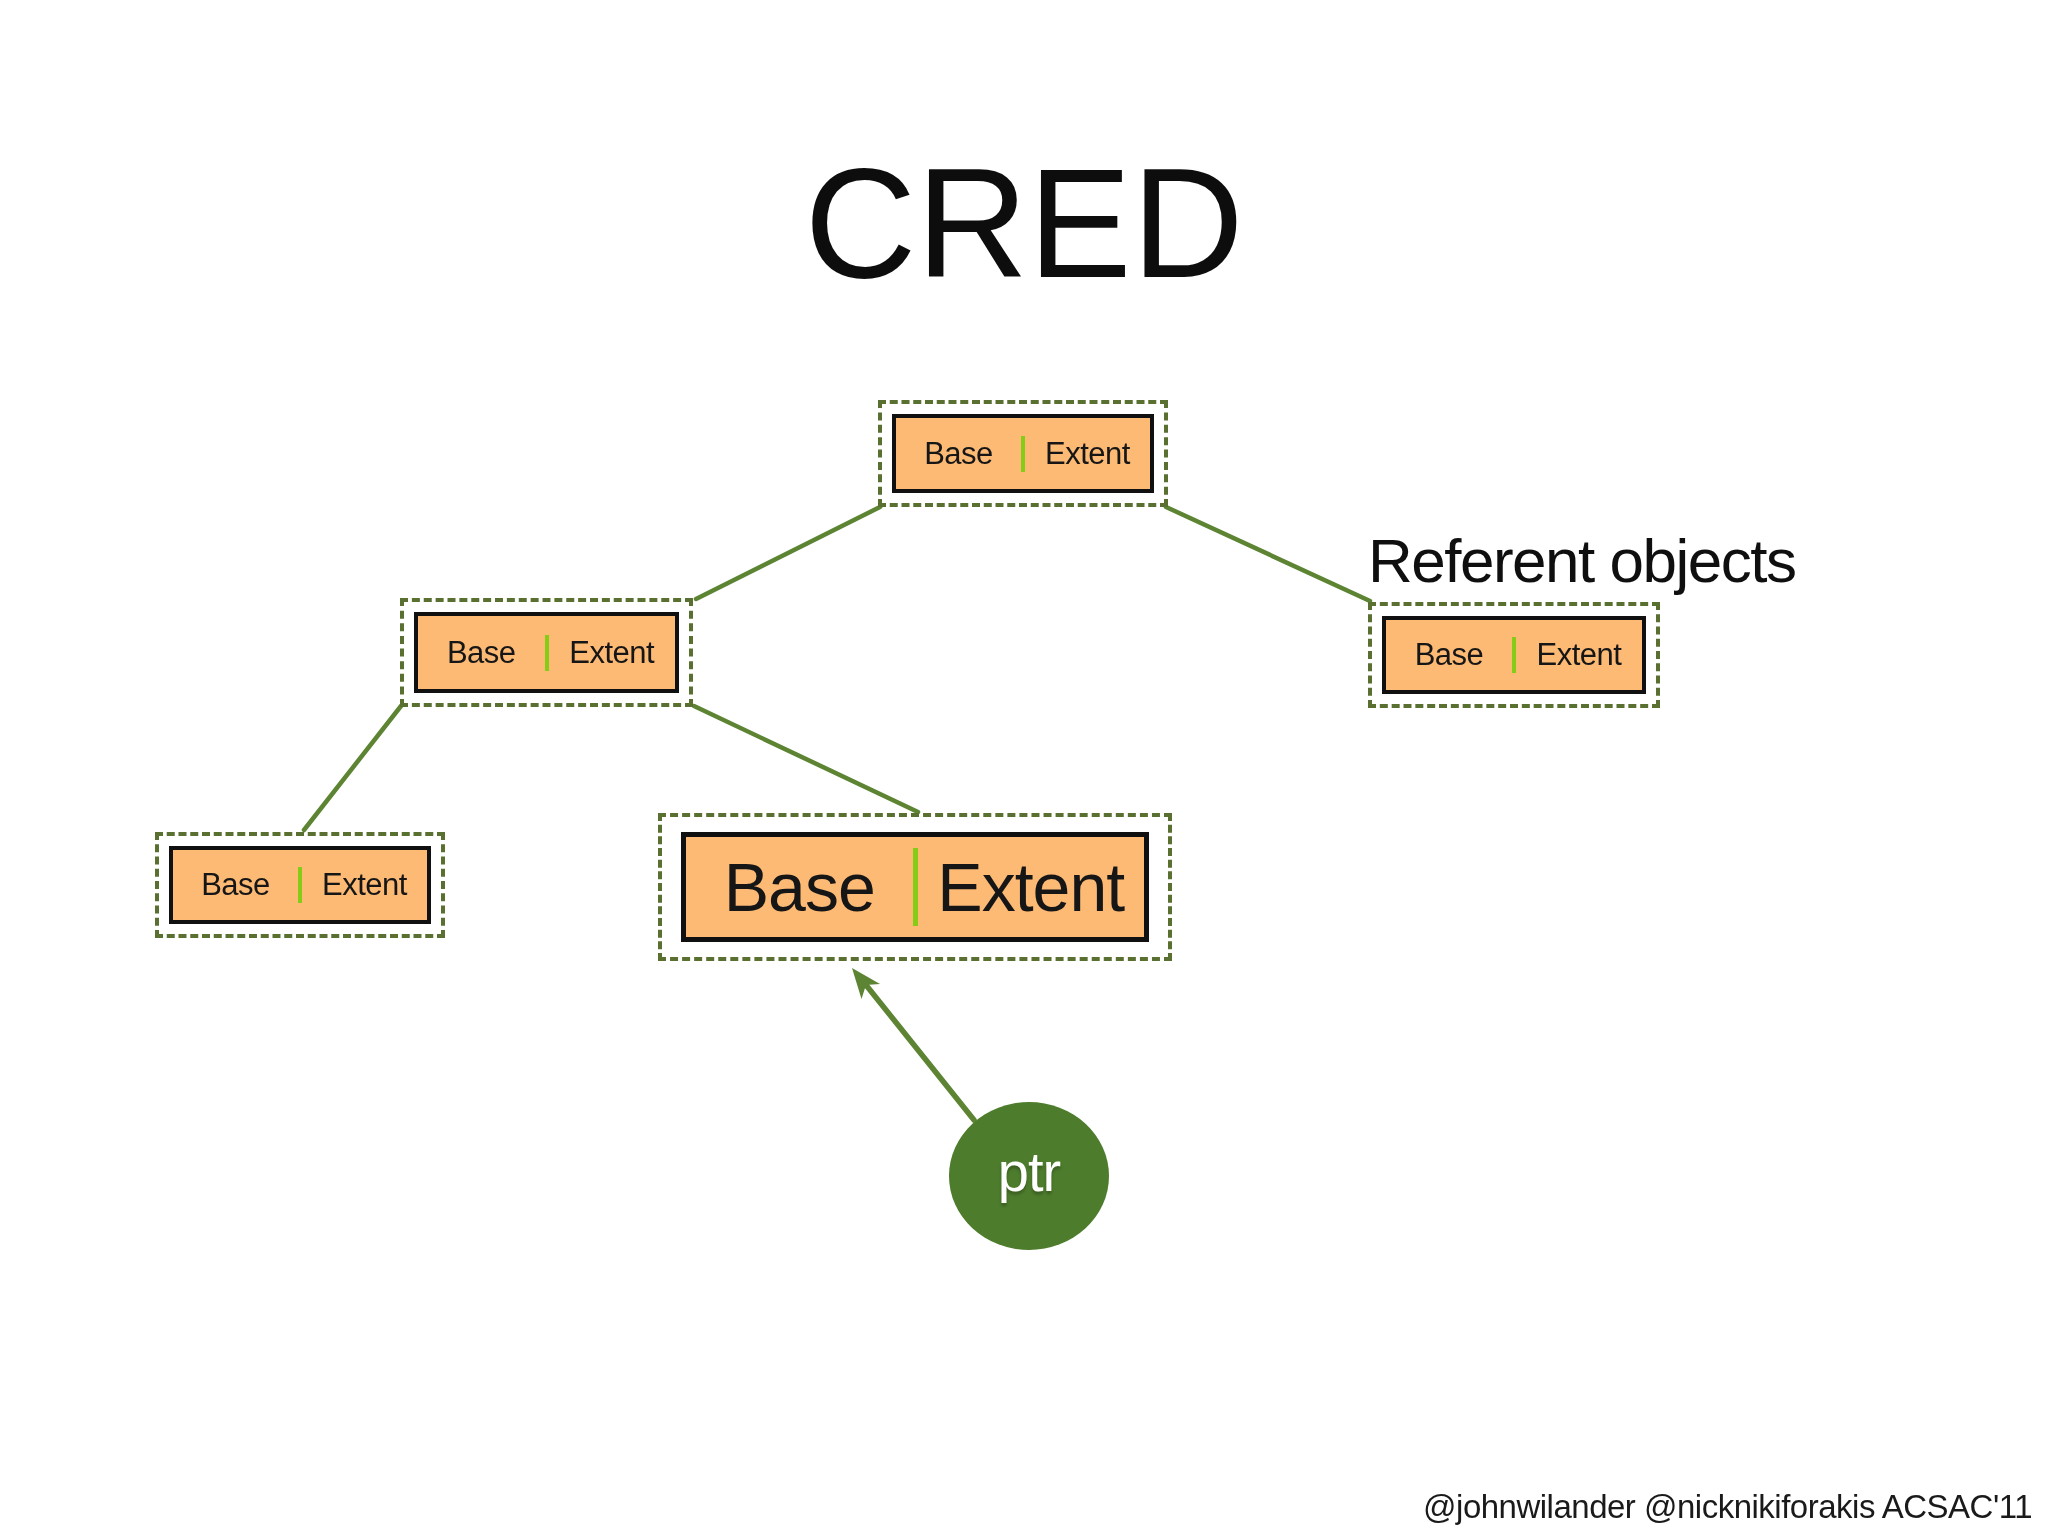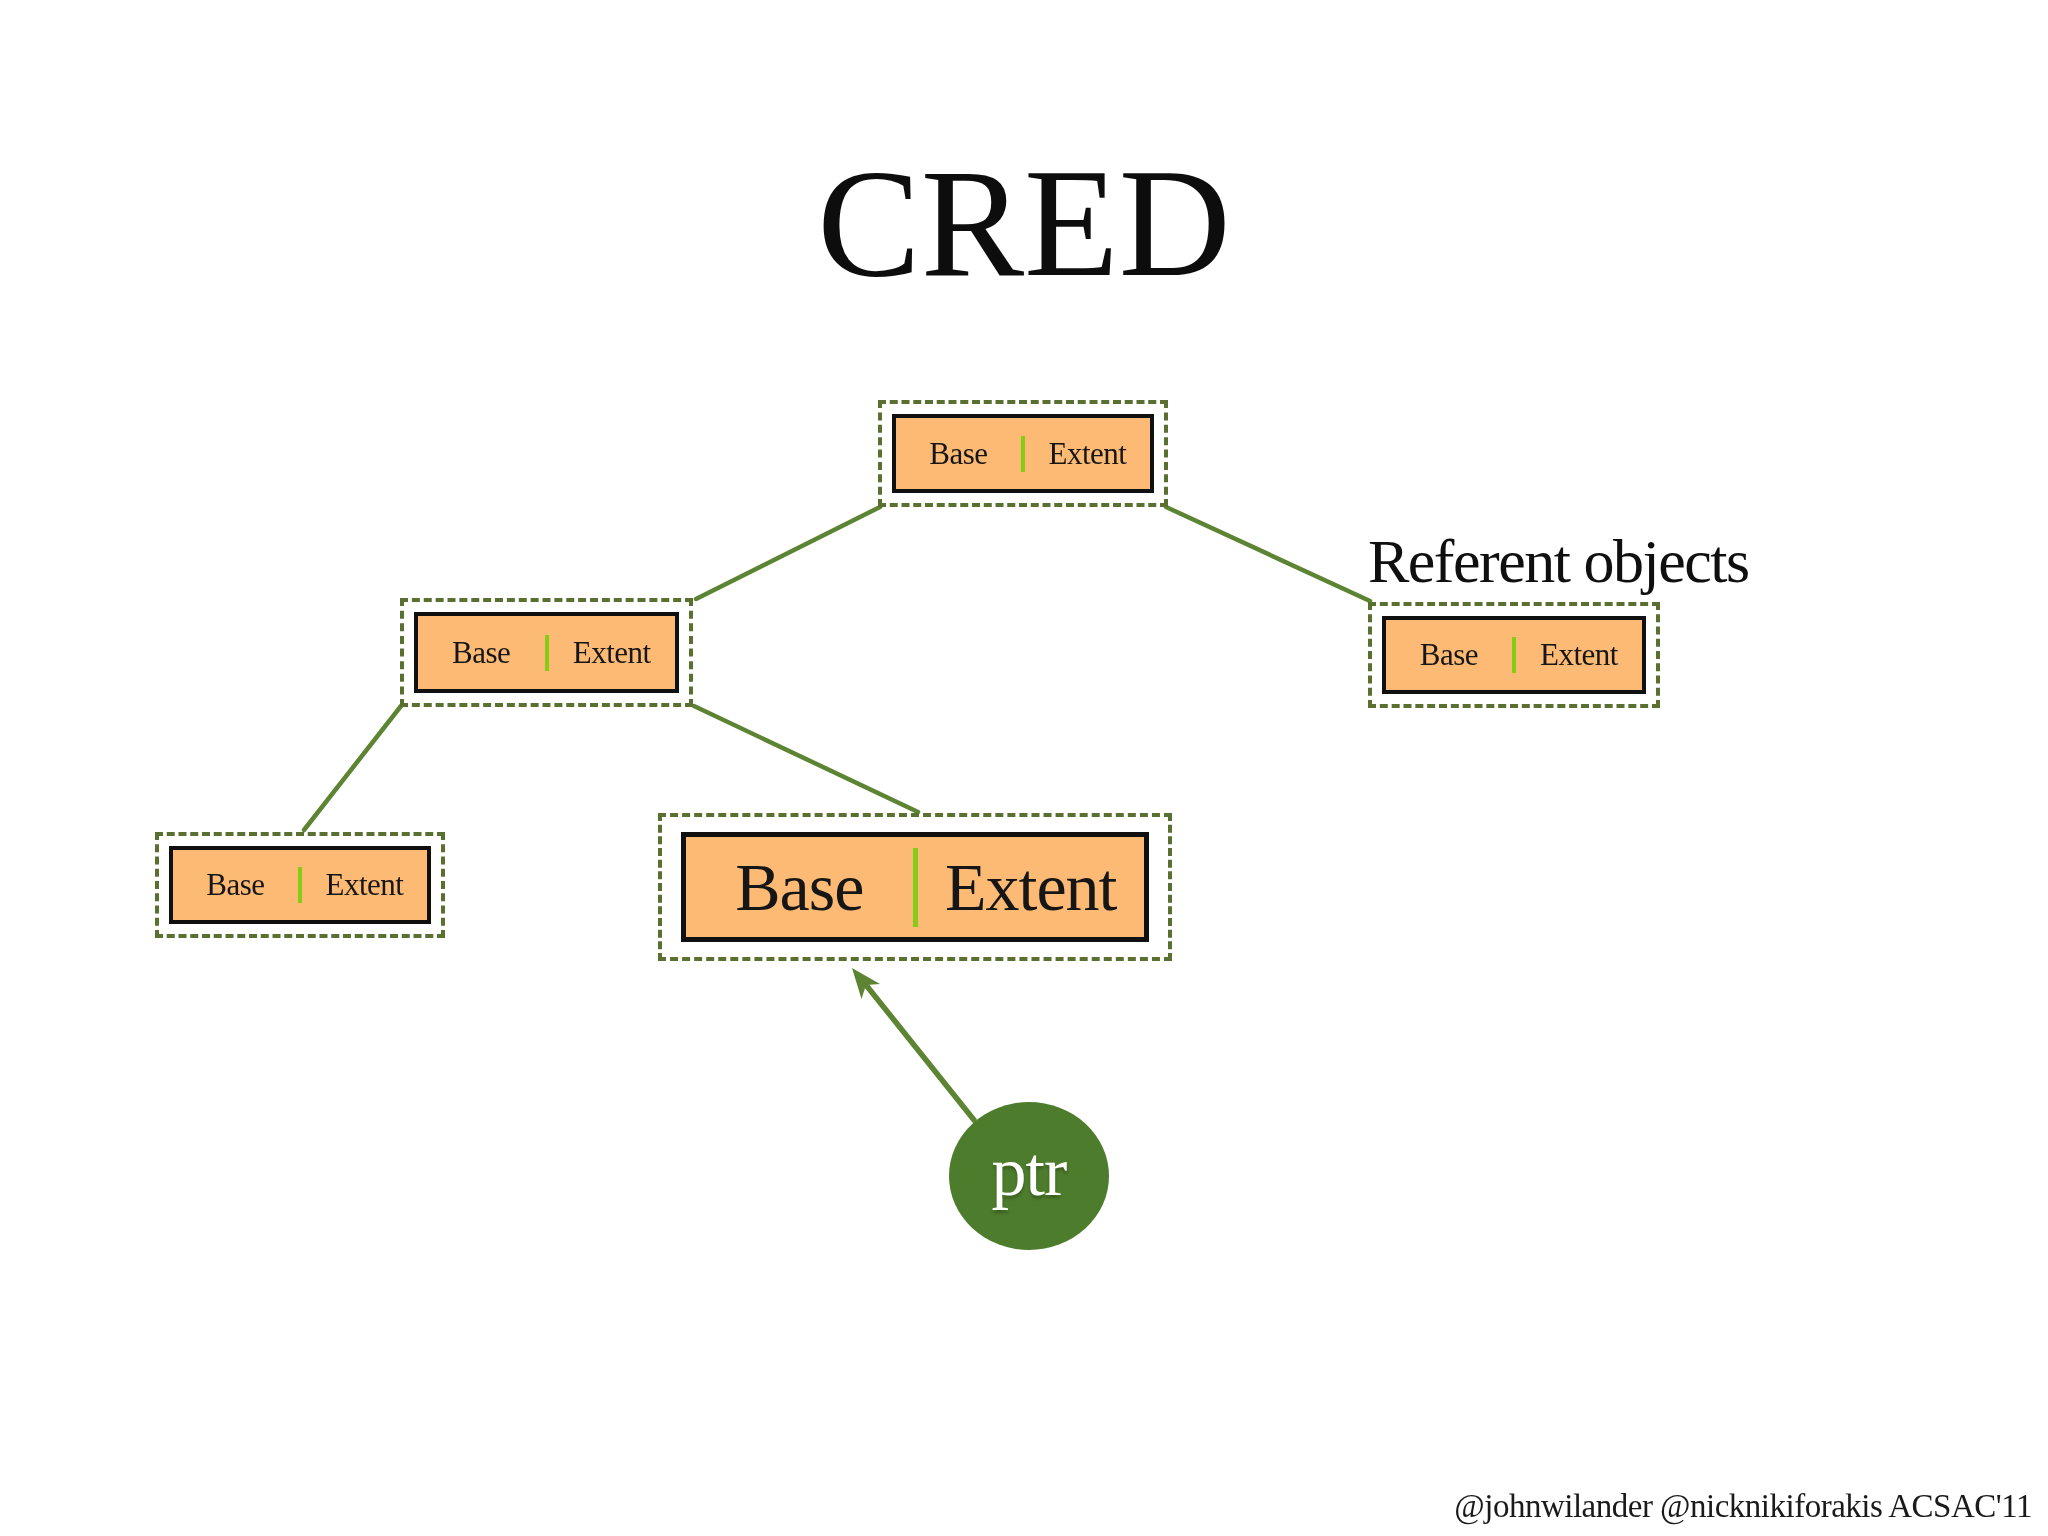--- a/index.html
+++ b/index.html
@@ -5,21 +5,21 @@
   html, body {
     margin: 0;
     padding: 0;
     background: #ffffff;
   }
   .slide {
     position: relative;
     width: 2048px;
     height: 1536px;
     background: #ffffff;
-    font-family: Liberation Serif, serif;
+    font-family: Liberation Sans, sans-serif;
     color: #141414;
     overflow: hidden;
   }
   .title {
     position: absolute;
     top: 146px;
     left: 0;
     width: 2048px;
     margin: 0;
     text-align: center;
@@ -88,21 +88,21 @@
     width: 160px;
     height: 148px;
     border-radius: 50%;
     background: #4d7c2c;
     display: flex;
     align-items: center;
     justify-content: center;
   }
   .ptr-badge span {
     color: #ffffff;
-    font-size: 70px;
+    font-size: 56px;
     line-height: 1;
     letter-spacing: -1px;
     text-shadow: 0 3px 3px rgba(0,0,0,0.25);
     transform: translateY(-4px);
   }
   .attribution {
     position: absolute;
     right: 16px;
     top: 1488px;
     font-size: 33px;

